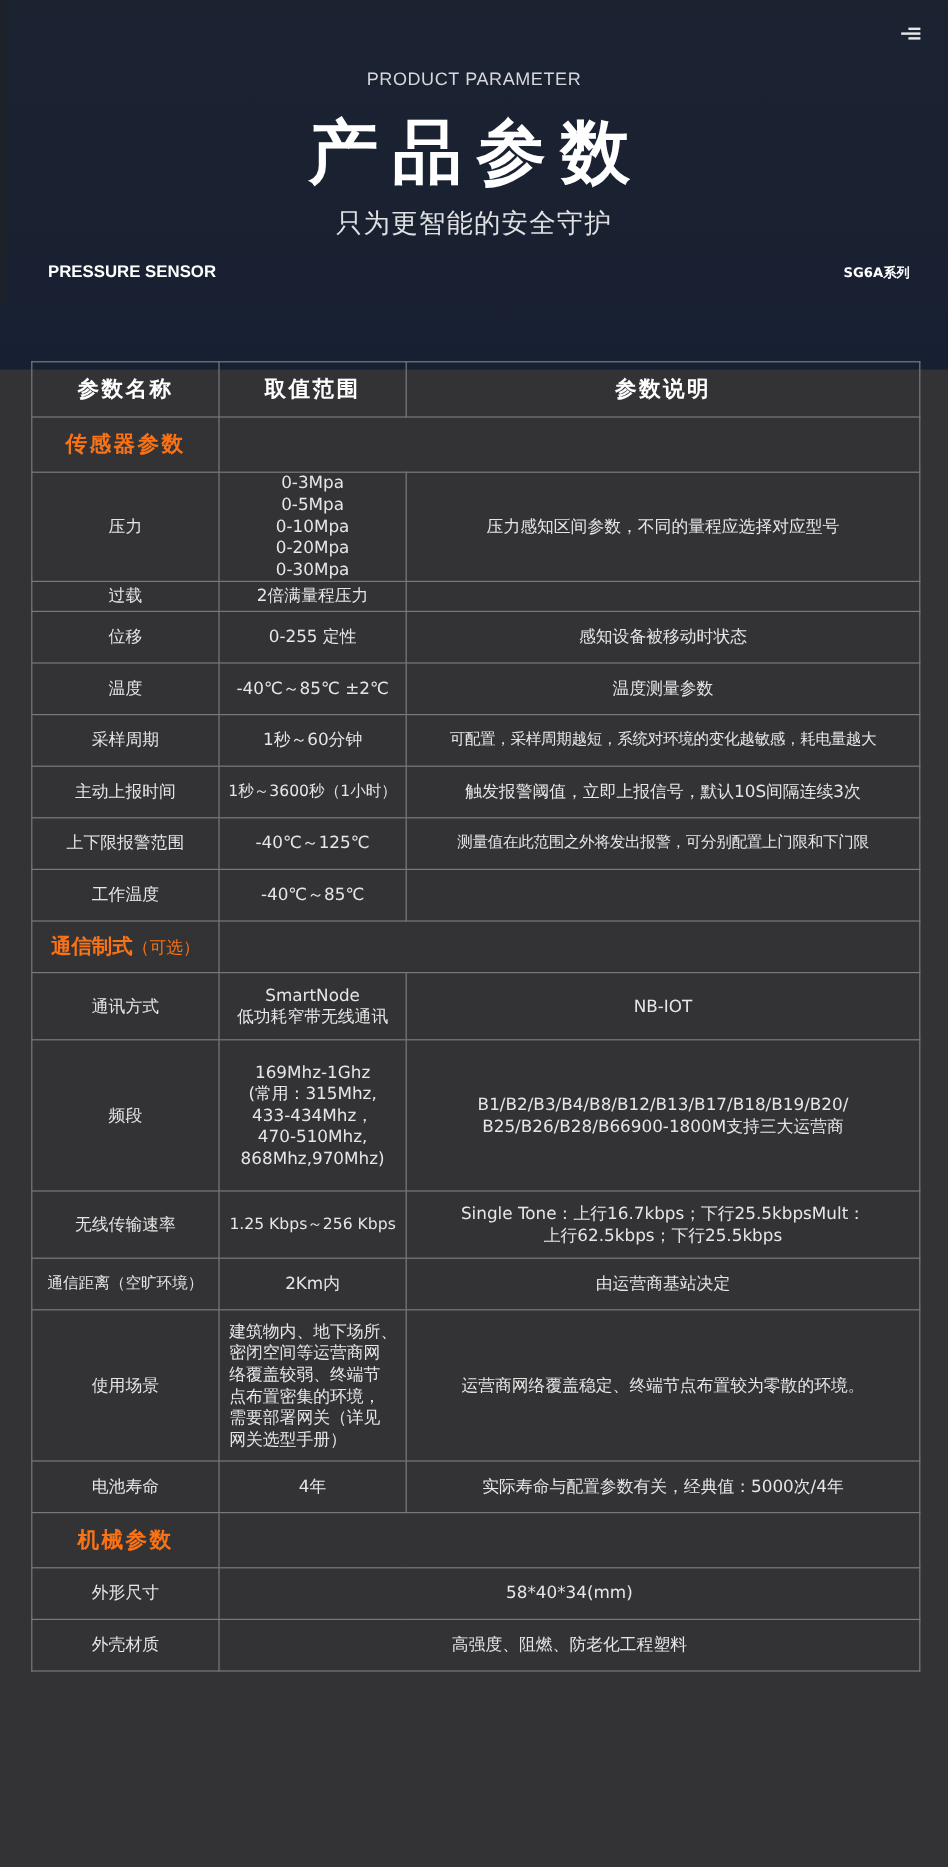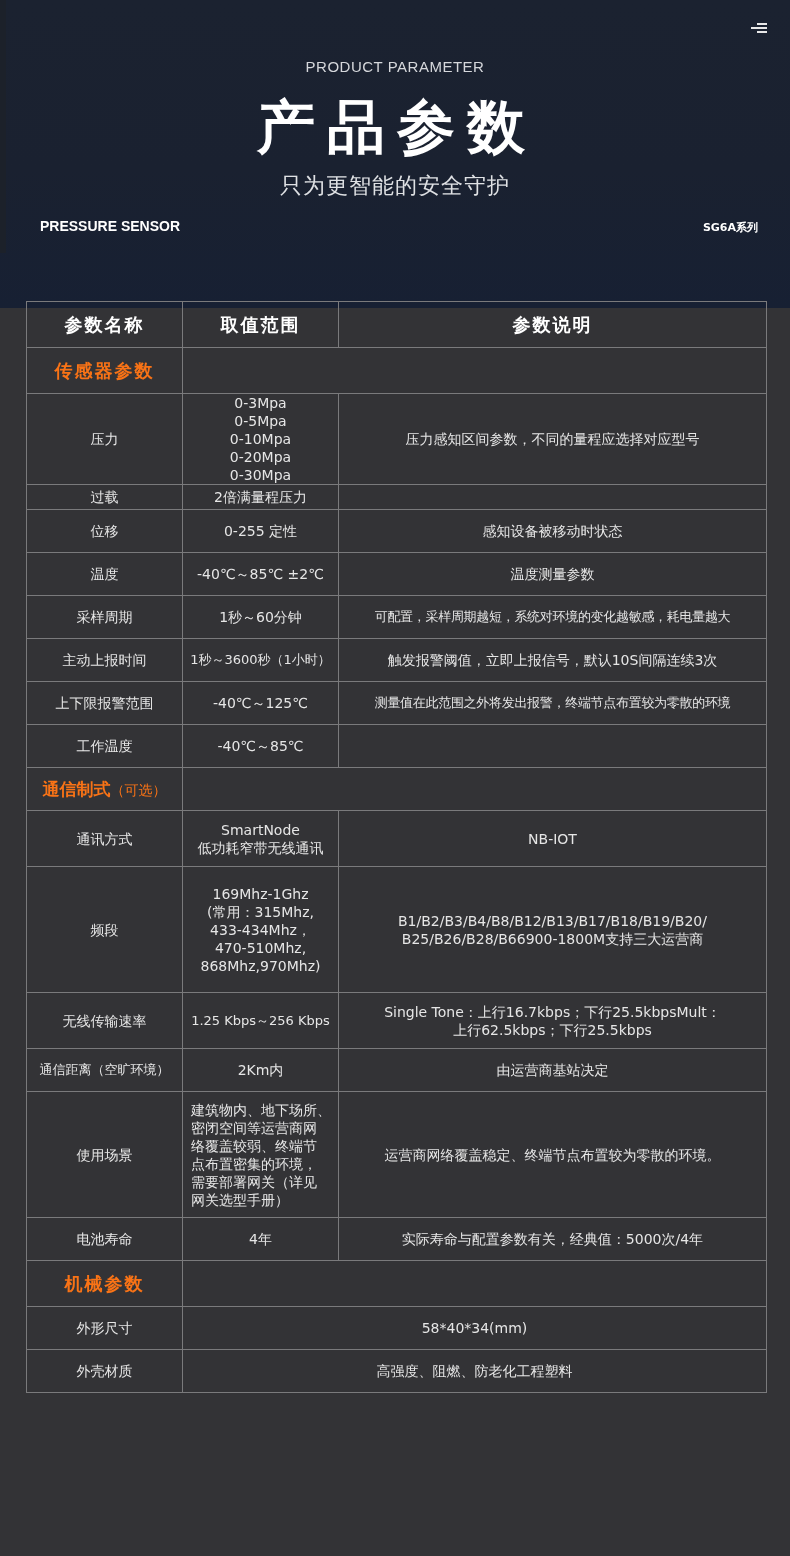--- a/index.html
+++ b/index.html
@@ -108,21 +108,21 @@
     <td style="font-size:13px;letter-spacing:-0.3px;white-space:nowrap">可配置，采样周期越短，系统对环境的变化越敏感，耗电量越大</td>
   </tr>
   <tr style="height:43px">
     <td>主动上报时间</td>
     <td style="font-size:13px;white-space:nowrap;padding:0">1秒～3600秒（1小时）</td>
     <td>触发报警阈值，立即上报信号，默认10S间隔连续3次</td>
   </tr>
   <tr style="height:43px">
     <td>上下限报警范围</td>
     <td>-40℃～125℃</td>
-    <td style="font-size:13px;letter-spacing:-0.3px;white-space:nowrap">测量值在此范围之外将发出报警，终端节点布置较为零散的环境</td>
+    <td style="font-size:13px;letter-spacing:-0.3px;white-space:nowrap">测量值在此范围之外将发出报警，可分别配置上门限和下门限</td>
   </tr>
   <tr style="height:43px">
     <td>工作温度</td>
     <td>-40℃～85℃</td>
     <td></td>
   </tr>
 
   <tr class="sec" style="height:43px">
     <td class="sec-label small" style="height:43px"><span>通信制式</span><span class="note">（可选）</span></td>
     <td colspan="2"></td>

